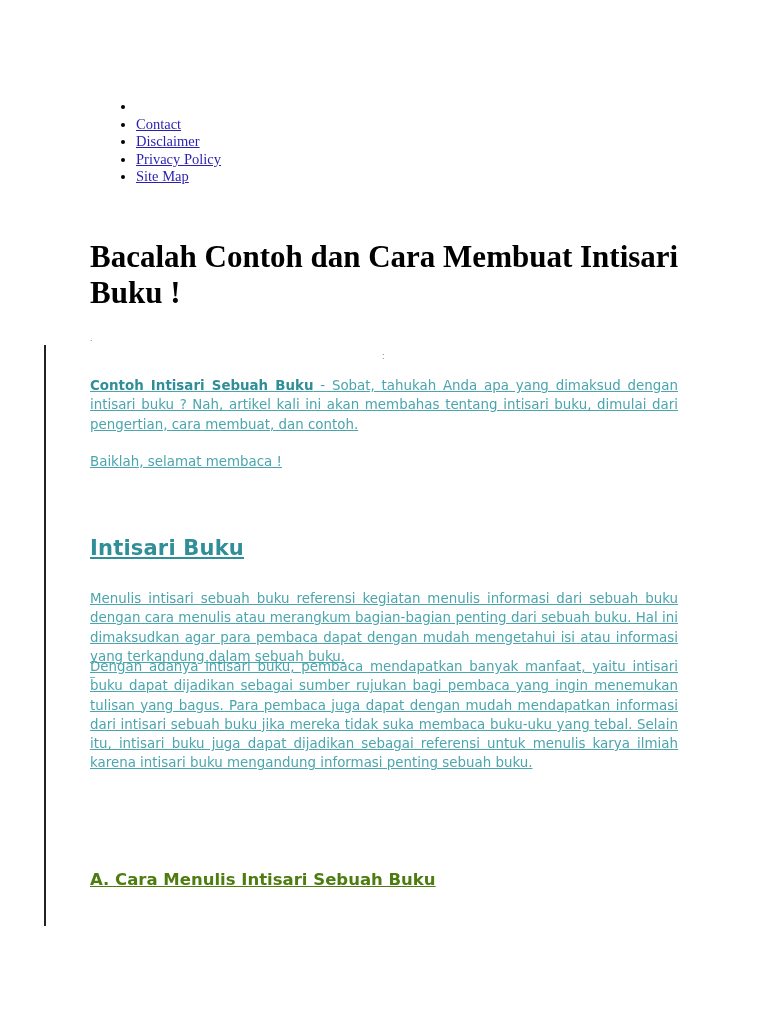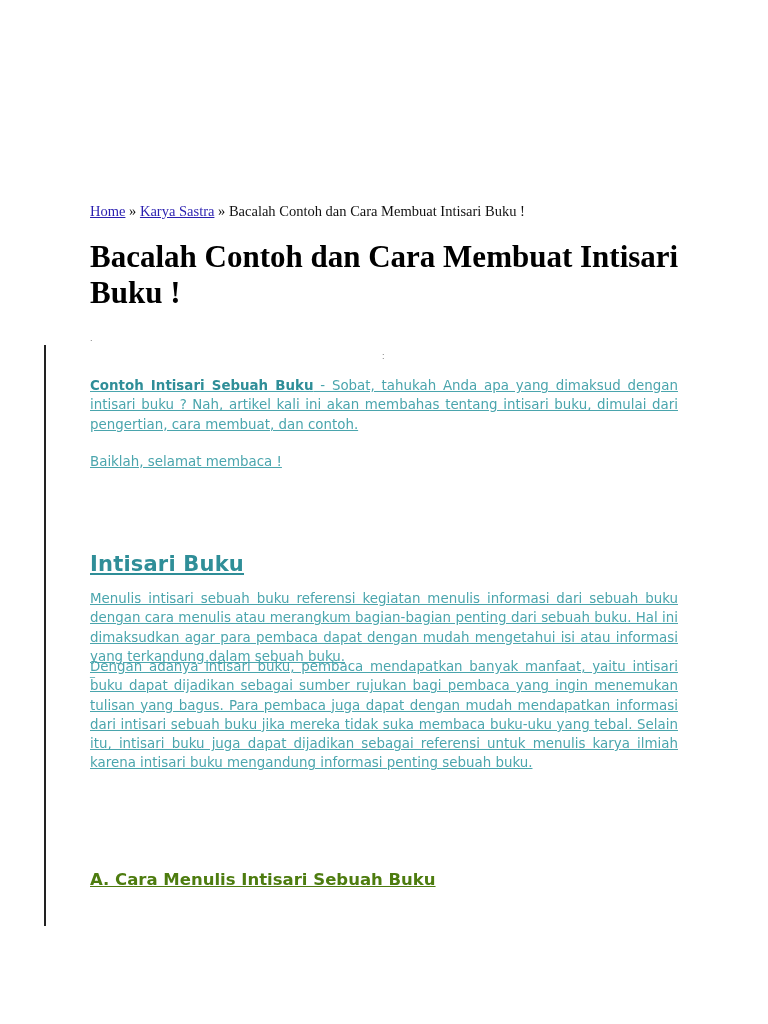--- a/index.html
+++ b/index.html
@@ -14,37 +14,41 @@
     .title { position:absolute; left:90px; top:239px; width:620px; margin:0; font-family:"Liberation Serif", serif;
       font-weight:bold; font-size:31px; line-height:36px; color:#000; }
     .dot1 { position:absolute; left:90px; top:333px; font-size:9px; color:#777; font-family:"Liberation Sans", sans-serif; }
     .dot2 { position:absolute; left:382px; top:351px; font-size:9px; color:#777; font-family:"Liberation Sans", sans-serif; }
     .vline { position:absolute; left:44px; top:345px; width:2px; height:581px; background:#222; }
     .teal { color:#4aa5ad; font-family:"DejaVu Sans", sans-serif; text-decoration:underline; text-decoration-color:#4aa5ad; }
     .p { position:absolute; left:90px; width:588px; margin:0; font-size:13.4px; line-height:19.3px; text-align:justify; }
     .p1 { top:376px; }
     .p1 b { font-weight:bold; color:#2f8e98; }
     .p2 { top:452px; }
-    .h2 { position:absolute; left:90px; top:552px; margin:0; font-family:"DejaVu Sans", sans-serif; font-weight:bold;
+    .h2 { position:absolute; left:90px; top:536px; margin:0; font-family:"DejaVu Sans", sans-serif; font-weight:bold;
       font-size:21px; color:#2f8e98; text-decoration:underline; letter-spacing:0.2px;text-align:right; }
     .p3 { top:589px; }
     .smalldash { position:absolute; left:90px; top:666px; font-size:10px; color:#4aa5ad; font-family:"DejaVu Sans", sans-serif; }
     .p4 { top:657px; }
     .h3 { position:absolute; left:90px; top:870px; margin:0; font-family:"DejaVu Sans", sans-serif; font-weight:bold;
       font-size:16.5px; color:#4d7c0f; text-decoration:underline; }
   </style>
 </head>
 <body>
 
 <div class="page">
 
+  <ul class="nav">
+    <li><span></span></li>
+    <li><a href="#">Contact</a></li>
+    <li><a href="#">Disclaimer</a></li>
+    <li><a href="#">Privacy Policy</a></li>
+    <li><a href="#">Site Map</a></li>
+  </ul>
 
-  <div class="crumb">
-    <a href="#">Home</a><span> » </span><a href="#">Karya Sastra</a><span> » </span><span>Bacalah Contoh dan Cara Membuat Intisari Buku !</span>
-  </div>
 
   <h1 class="title">Bacalah Contoh dan Cara Membuat Intisari Buku !</h1>
 
   <span class="dot1">.</span>
   <span class="dot2">:</span>
 
   <div class="vline"></div>
 
   <p class="p p2 teal">Baiklah, selamat membaca !</p>
 

